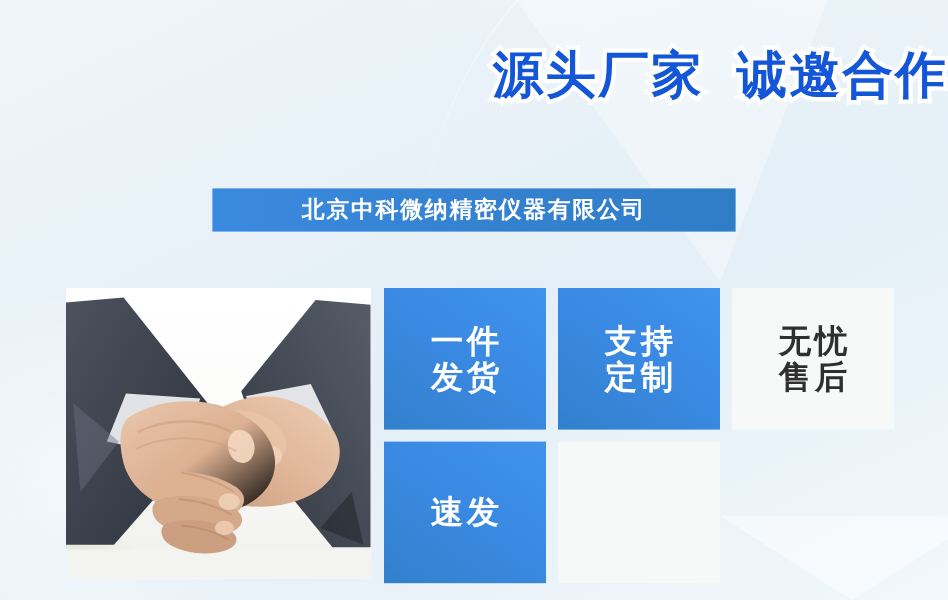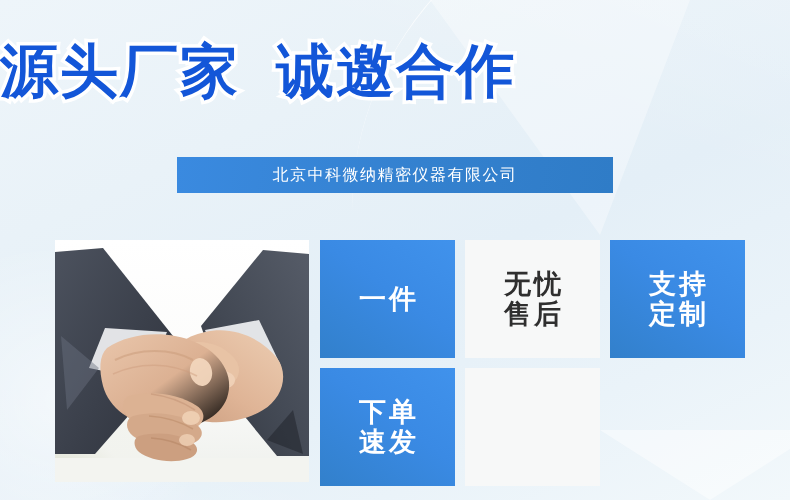--- a/index.html
+++ b/index.html
@@ -83,22 +83,22 @@
     border-radius: 50%;
     background: radial-gradient(circle, rgba(255,255,255,0.55), rgba(255,255,255,0) 70%);
   }
 
   
   .headline {
     position: absolute;
     left: 0;
     top: 42px;
     width: 790px;
-    text-align: left;
-    font-size: 58px;
+    text-align: right;
+    font-size: 42px;
     line-height: 1;
     font-weight: bold;
     letter-spacing: 2px;
     color: #1356d8;
     -webkit-text-stroke: 7px #ffffff;
     paint-order: stroke fill;
     white-space: pre;
   }
 
   
@@ -108,22 +108,22 @@
     top: 157px;
     width: 436px;
     height: 36px;
     background: linear-gradient(100deg, #3a8ae0 0%, #3481cf 55%, #2f7cc7 100%);
     display: flex;
     align-items: center;
     justify-content: center;
   }
   .company-banner-text {
     color: #ffffff;
-    font-size: 16px;
-    font-weight: normal;
+    font-size: 19px;
+    font-weight: bold;
     letter-spacing: 1.5px;
     white-space: nowrap;
     text-align: center;
   }
 
   
   .photo-frame {
     position: absolute;
     left: 55px;
     top: 240px;
@@ -262,35 +262,35 @@
 
       <path d="M60 120 C84 108 116 108 138 120" stroke="#cb9c7c" stroke-width="2" fill="none" opacity="0.55"></path>
       <path d="M58 134 C84 122 116 122 142 136" stroke="#cb9c7c" stroke-width="1.6" fill="none" opacity="0.45"></path>
     </svg>
   </div>
 
   <div class="feature-grid">
 
     <div class="cell accent">
       <span class="cell-line">一件</span>
+      <span class="cell-line">发货</span>
+    </div>
+
+    <div class="cell accent">
+      <span class="cell-line">支持</span>
+      <span class="cell-line">定制</span>
     </div>
 
     <div class="cell plain">
       <span class="cell-line">无忧</span>
       <span class="cell-line">售后</span>
     </div>
 
+
     <div class="cell accent">
-      <span class="cell-line">支持</span>
-      <span class="cell-line">定制</span>
-    </div>
-
-
-    <div class="cell accent">
-      <span class="cell-line">下单</span>
       <span class="cell-line">速发</span>
     </div>
 
     <div class="cell plain">
     </div>
 
   </div>
 
 </div>
 

